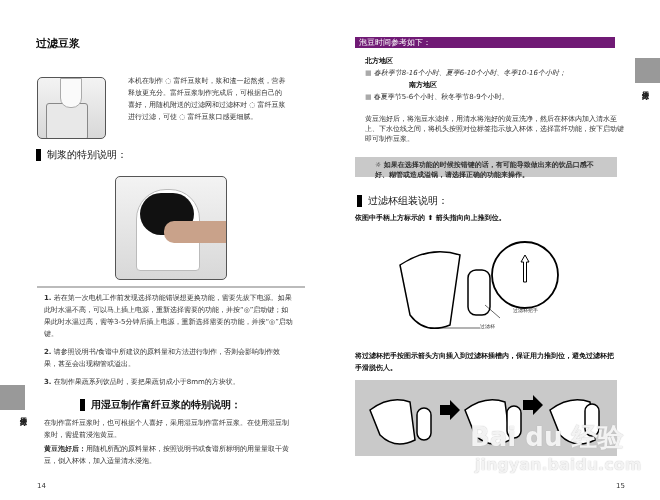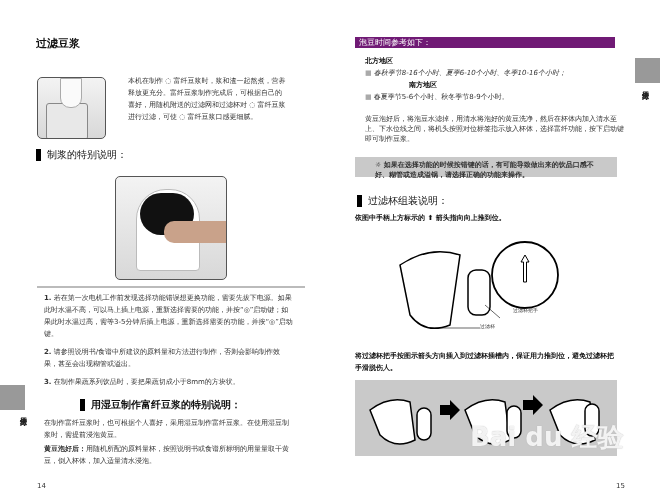--- a/index.html
+++ b/index.html
@@ -113,17 +113,18 @@
       <path d="M85 25 L95 25 L95 20 L105 30 L95 40 L95 35 L85 35 Z" fill="#000"></path>
       <path d="M110 30 Q130 15 150 22 L155 60 Q135 70 120 55 Z" fill="#fff" stroke="#000" stroke-width="1.5"></path>
       <rect x="152" y="26" width="14" height="32" rx="7" fill="#fff" stroke="#000" stroke-width="1.5"></rect>
       <path d="M168 20 L178 20 L178 15 L188 25 L178 35 L178 30 L168 30 Z" fill="#000"></path>
       <path d="M195 30 Q215 15 235 22 L240 60 Q220 70 205 55 Z" fill="#fff" stroke="#000" stroke-width="1.5"></path>
       <rect x="230" y="24" width="14" height="32" rx="7" fill="#fff" stroke="#000" stroke-width="1.5"></rect>
     </svg>
   </div>
 
   <div class="wm" style="left:140px;top:420px;font-size:26px;">Bai du 经验</div>
+  <div class="wm" style="left:145px;top:455px;font-size:16px;">jingyan.baidu.com</div>
 
   <div class="side-tab" style="left:305px;top:58px;"></div>
   <div class="side-label" style="left:310px;top:86px;">使用方法</div>
   <div class="pnum" style="left:286px;top:482px;">15</div>
 </div>
 
 </body></html>

